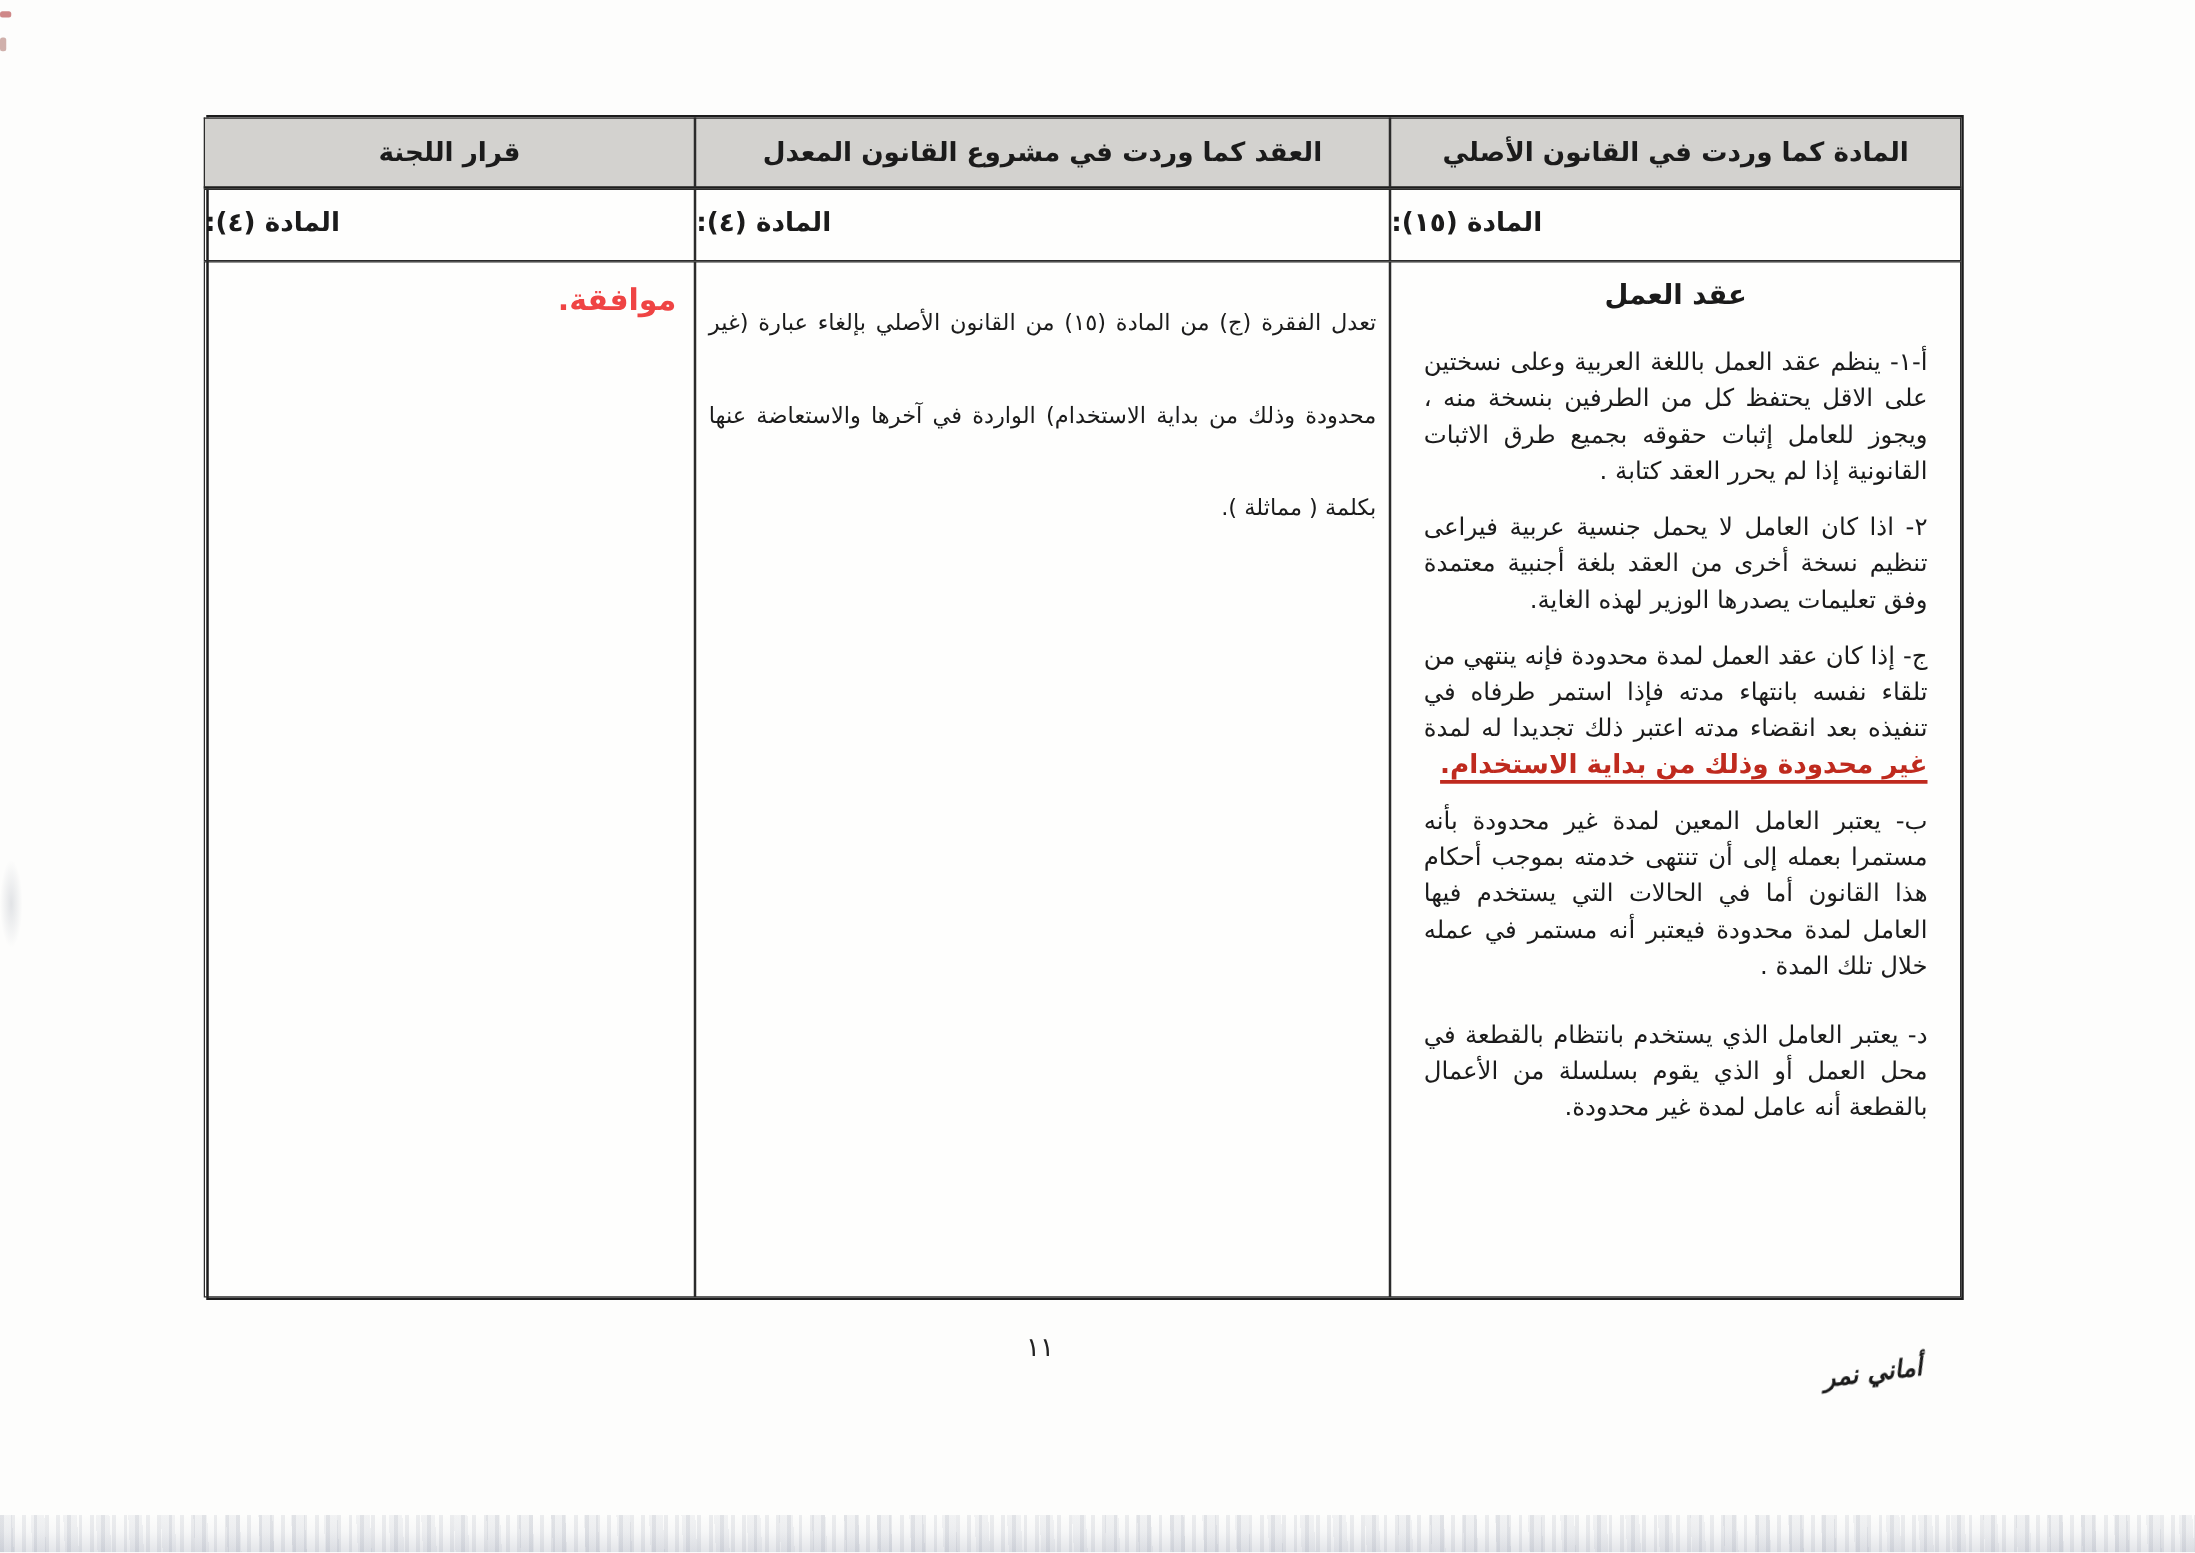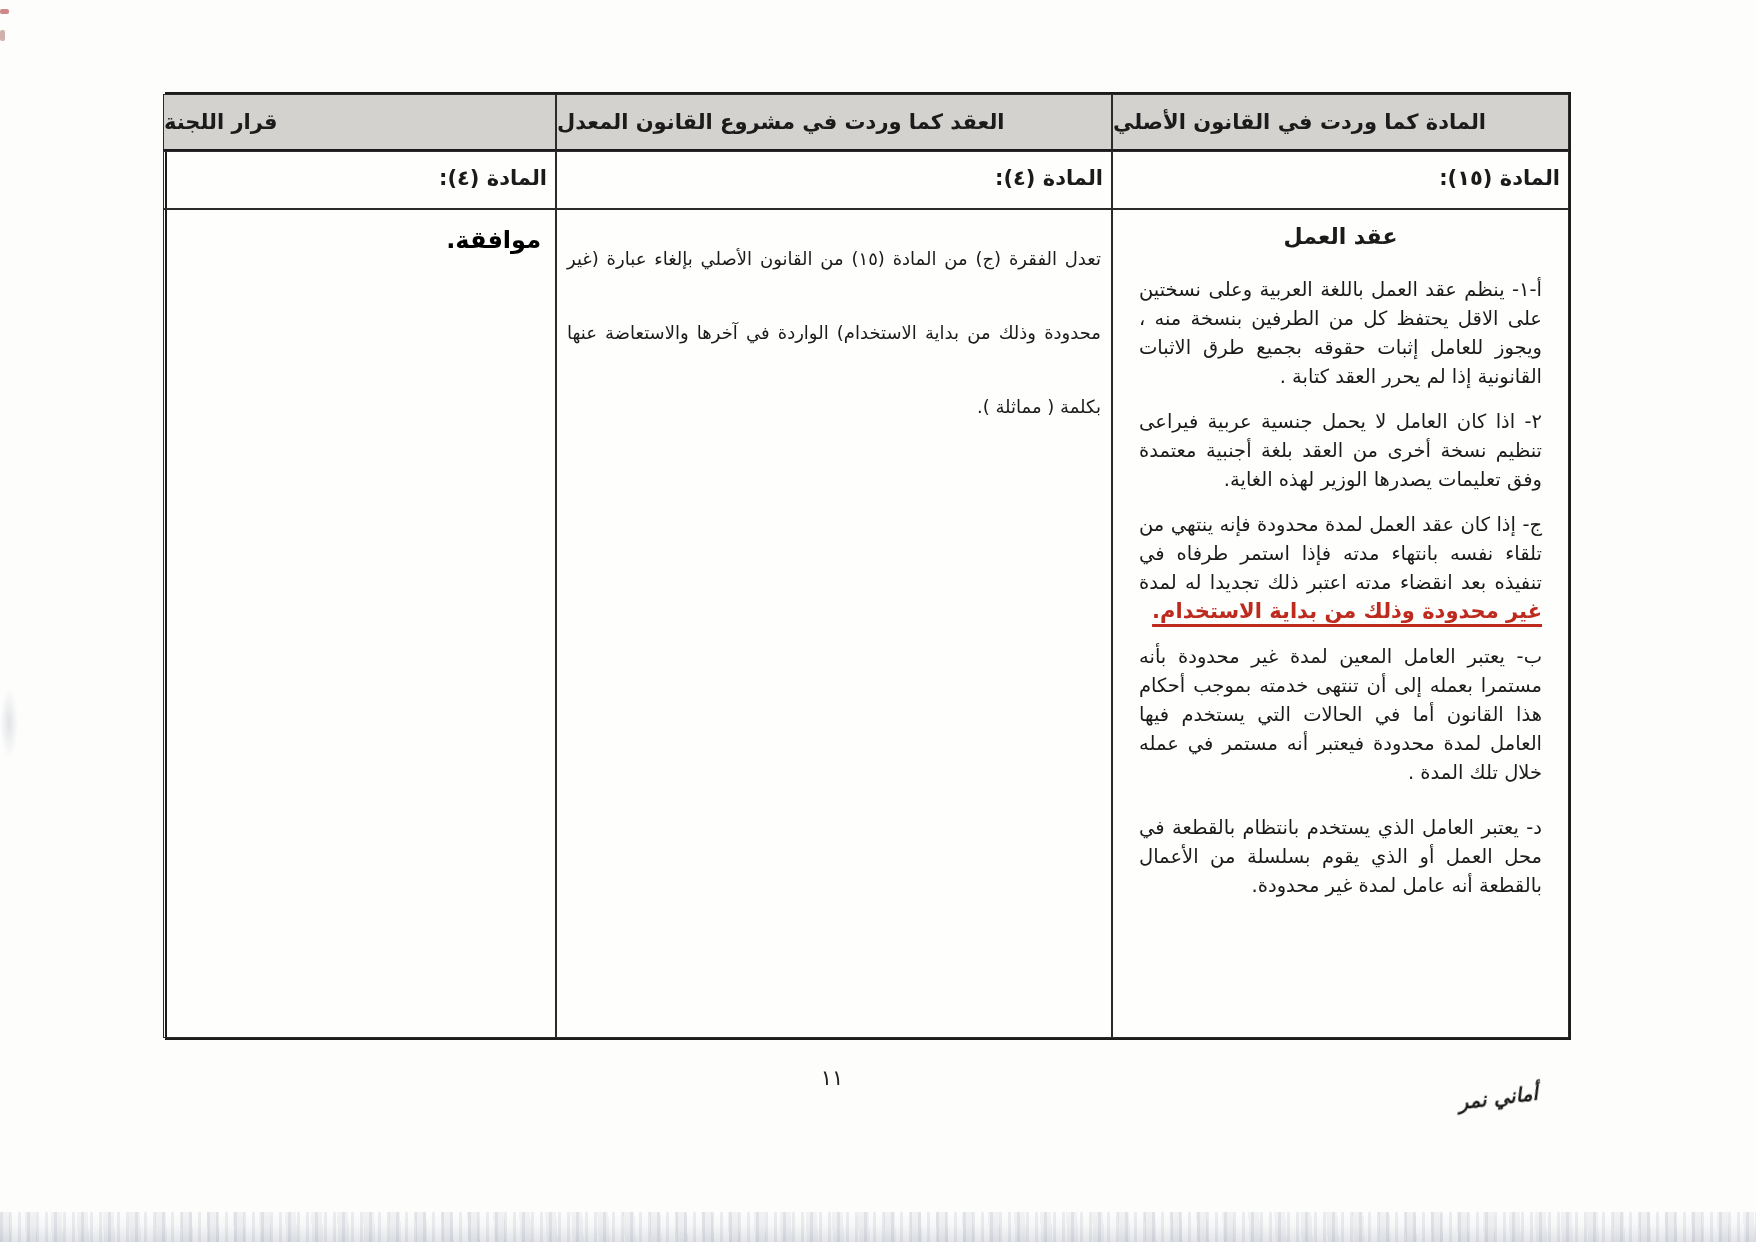--- a/index.html
+++ b/index.html
@@ -17,26 +17,26 @@
     grid-template-columns:457px 556px 393px;
     grid-template-rows:57px 58px 1fr;
     border:2px solid #1c1c1c;
     box-sizing:border-box;
     background:#fefefd;
   }
   .cell{border:1px solid #2b2b2b;box-sizing:border-box;overflow:hidden;}
   .hdr{
     background:#d3d2cf;
     font-weight:bold;font-size:21px;
-    display:flex;align-items:center;justify-content:flex-end;
+    display:flex;align-items:center;justify-content:center;
     border-bottom:2px solid #1c1c1c;
   }
   .art{
     font-weight:bold;font-size:21px;
-    padding:14px 8px 16px 0;text-align:right;
+    padding:14px 8px 16px 0;text-align:left;
   }
   .body-cell{padding:6px 10px;}
   
   .orig-title{
     text-align:center;font-weight:bold;font-size:22px;
     margin:8px 0 26px 0;
   }
   .orig-par{
     font-size:19.5px;line-height:29px;margin:16px;
     text-align:justify;text-justify:inter-word;
@@ -46,21 +46,21 @@
     color:#bf2a1e;font-weight:bold;font-size:21px;
     text-decoration:underline;text-decoration-thickness:2.5px;text-underline-offset:6px;
   }
   
   .draft-par{
     font-size:18px;line-height:74px;margin:6px 0 0 0;
     text-align:justify;text-justify:inter-word;
   }
   
   .decision-word{
-    color:#000000;font-weight:bold;font-size:24px;
+    color:#ef4444;font-weight:bold;font-size:24px;
     text-align:right;padding:10px 4px 0 0;margin:0;
   }
   
   #page-number{
     position:absolute;left:812px;top:1066px;width:40px;
     font-size:21px;text-align:center;color:#222;
   }
   #signature{
     position:absolute;left:1418px;top:1088px;width:120px;
     font-size:20px;font-weight:bold;color:#1a1a1a;

